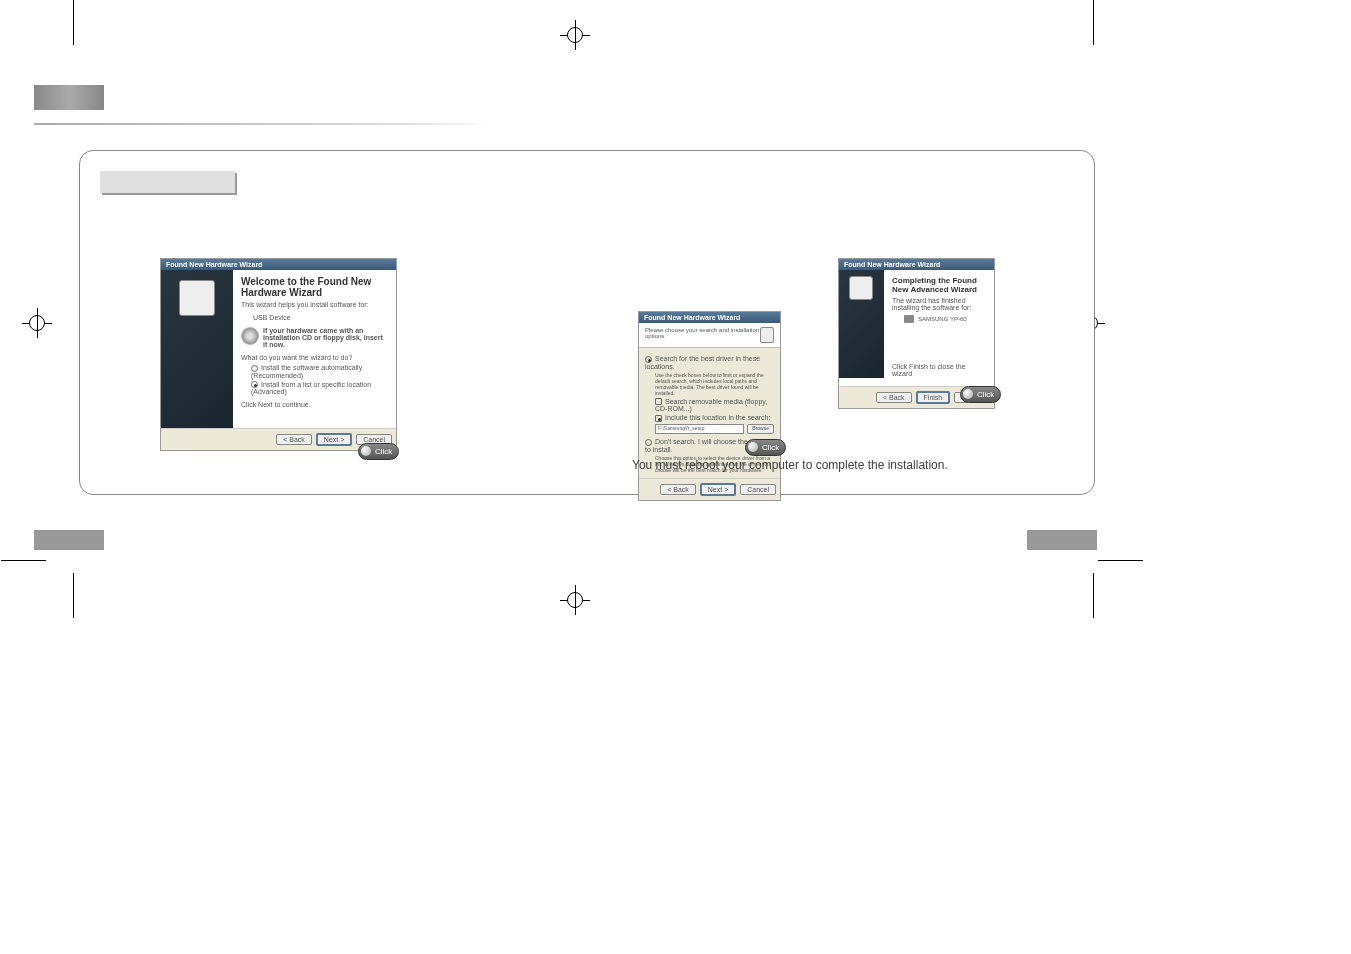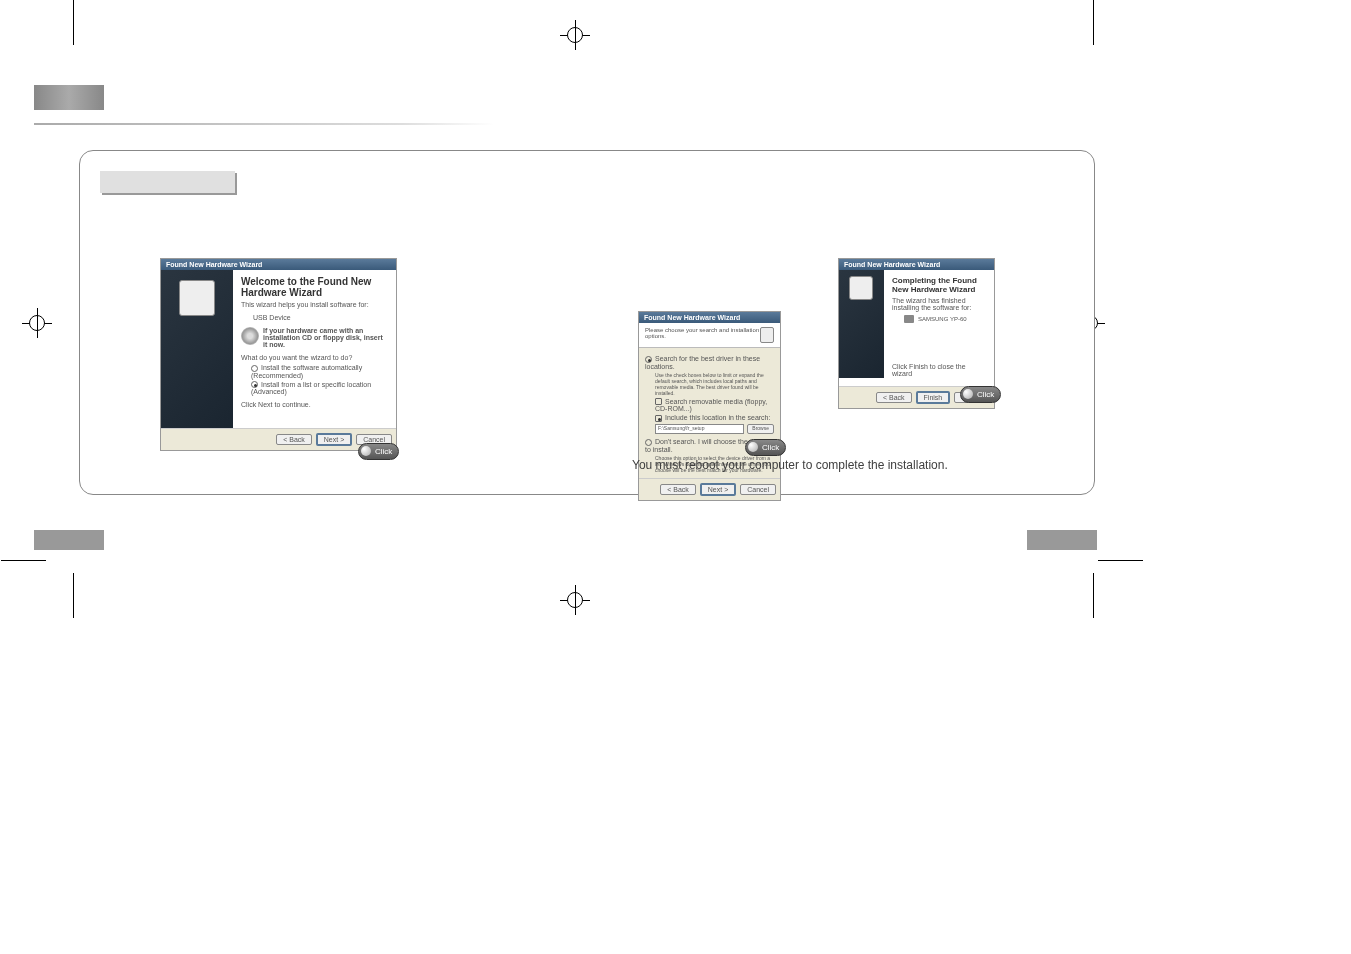--- a/index.html
+++ b/index.html
@@ -365,21 +365,21 @@
     </div>
   </div>
 
   <div class="wizard wiz3">
     <div class="wizard-titlebar">Found New Hardware Wizard</div>
     <div class="wizard-body">
       <div class="wizard-side">
         <div class="wizard-side-icon"></div>
       </div>
       <div class="wizard-content">
-        <div class="wizard-heading">Completing the Found New Hardware Wizard</div>
+        <div class="wizard-heading">Completing the Found New Advanced Wizard</div>
         <div class="wizard-sub">The wizard has finished installing the software for:</div>
         <div class="usb-row">
           <span class="usb-icon"></span>
           <span>SAMSUNG YP-60</span>
         </div>
         <div class="wizard-sub" style="margin-top:40px">Click Finish to close the wizard</div>
       </div>
     </div>
     <div class="wizard-buttons">
       <span class="btn">&lt; Back</span>

